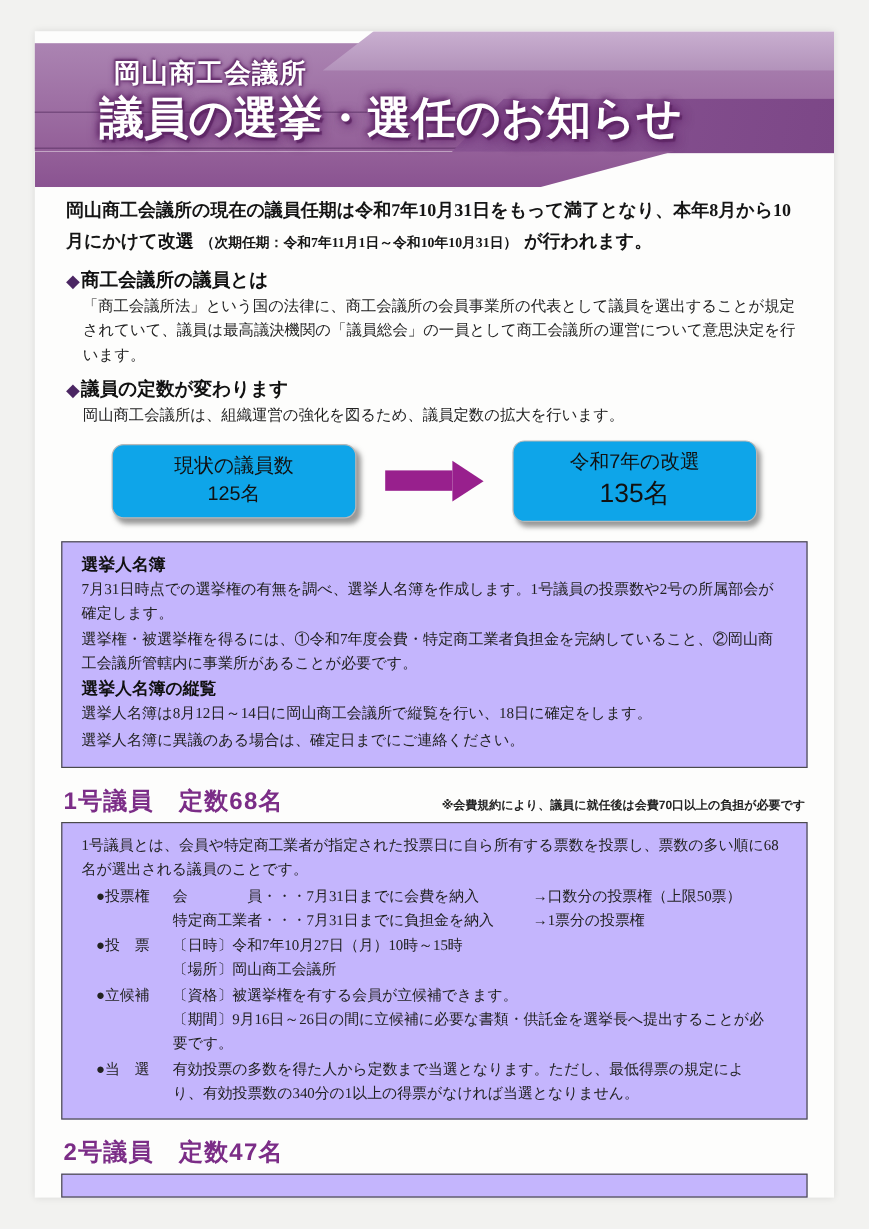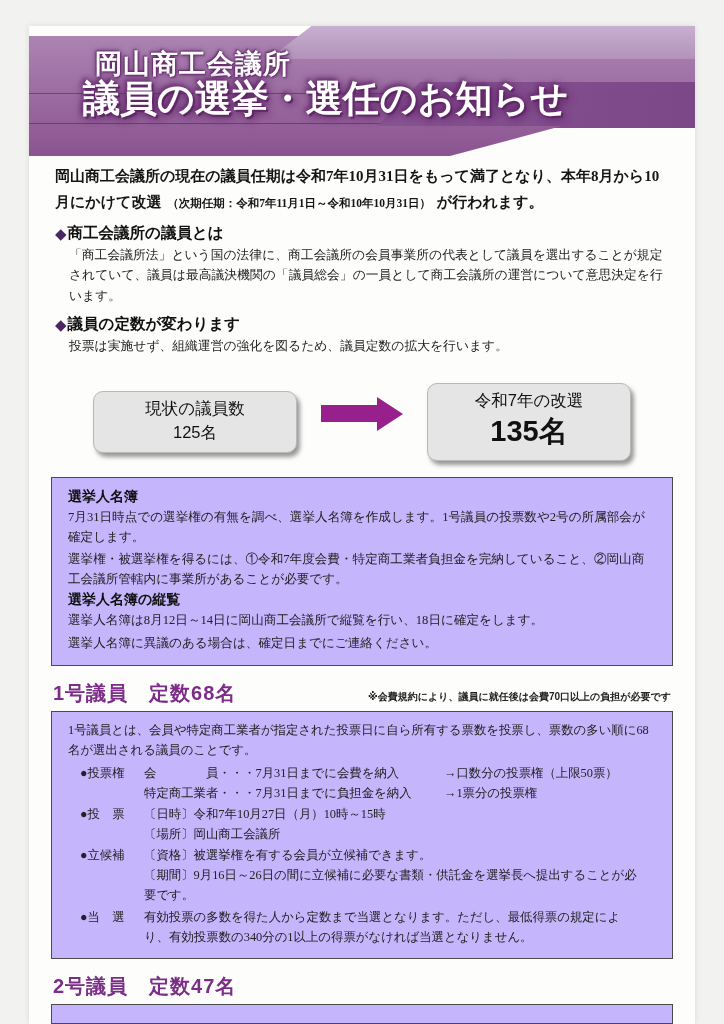--- a/index.html
+++ b/index.html
@@ -29,21 +29,21 @@
   .hband2::after  { content:""; position:absolute; left:0; top:87px; width:58%; height:1px; background:rgba(75,35,85,.55); }
   .hband3 { top: 56px; left: 52%; right: 0; height: 46px;
     background: linear-gradient(100deg, #8a5594, #7c4787);
     clip-path: polygon(0 100%, 14% 0, 100% 0, 100% 100%); }
   .hband4 { top: 100px; left: 0; width: 80%; height: 30px;
     background: linear-gradient(#946099, #8a5391);
     clip-path: polygon(0 0, 100% 0, 79% 100%, 0 100%); }
   .org {
     position: absolute; top: 20px; left: 66px;
     font-family: "Liberation Sans", "DejaVu Sans", sans-serif;
-    font-weight: bold; font-size: 27px; letter-spacing: 1px; color: #fff;
+    font-weight: bold; font-size: 22px; letter-spacing: 1px; color: #fff;
     text-shadow: 1px 1px 2px #5f2766, -1px -1px 2px #5f2766, 0 0 6px #6c2f75;
   }
   .title {
     position: absolute; top: 48px; left: 54px; margin: 0;
     font-family: "Liberation Sans", "DejaVu Sans", sans-serif;
     font-weight: bold; font-size: 37px; color: #fff; letter-spacing: 0;
     text-shadow: 2px 2px 1px #5f2766, -2px -2px 4px rgba(95,39,102,.9),
                  0 0 10px rgba(110,45,120,.95), 3px 3px 9px rgba(90,30,100,.85);
   }
 
@@ -56,27 +56,27 @@
   .subhead { display: flex; align-items: center; margin: 8px 0 1px; padding: 0 26px;
     font-family: "Liberation Sans", "DejaVu Sans", sans-serif;
     font-size: 15.5px; font-weight: bold; color: #111; }
   .dia { color: #4b2663; margin-right: 1px; font-size: 15px; }
   .subbody { margin: 1px 26px 4px; padding-left: 14px; font-size: 12.8px;
     line-height: 1.6; color: #222; }
 
   
   .diagram { display: flex; align-items: center; justify-content: center;
     gap: 24px; margin: 10px 0 16px; }
-  .qbox { background: #e5e5e5; border: 1px solid #b8b8b8; border-radius: 10px;
+  .qbox { background: #0ea5e9; border: 1px solid #b8b8b8; border-radius: 10px;
     box-shadow: 3px 4px 4px rgba(70,70,70,.55);
     padding: 6px 26px 8px; text-align: center; min-width: 150px;
-    font-family: "Liberation Sans", "DejaVu Sans", sans-serif; margin-top: 16px; }
+    font-family: "Liberation Sans", "DejaVu Sans", sans-serif; }
   .qlabel { font-size: 16.5px; color: #111; }
   .qvalue { font-size: 16.5px; color: #111; margin-top: 2px; }
-  .qvalue.big { font-size: 29px; font-weight: bold; margin-top: 0; }
+  .qvalue.big { font-size: 22px; font-weight: normal; margin-top: 0; }
   .qarrow { display: flex; align-items: center; }
   .qarrow-shaft { width: 56px; height: 17px; background: #98208d; }
   .qarrow-head { width: 0; height: 0; border-left: 26px solid #98208d;
     border-top: 17px solid transparent; border-bottom: 17px solid transparent; }
 
   
   .box { border: 1.5px solid #4a4a4a; background: #c4b5fd;
     margin: 4px 22px 0; padding: 8px 16px 10px; }
   .roster h3 { margin: 2px 0 1px;
     font-family: "Liberation Sans", "DejaVu Sans", sans-serif;
@@ -124,21 +124,21 @@
       <span>商工会議所の議員とは</span>
     </h2>
     <p class="subbody">「商工会議所法」という国の法律に、商工会議所の会員事業所の代表として議員を選出することが規定されていて、議員は最高議決機関の「議員総会」の一員として商工会議所の運営について意思決定を行います。</p>
   </section>
 
   <section>
     <h2 class="subhead">
       <span class="dia">◆</span>
       <span>議員の定数が変わります</span>
     </h2>
-    <p class="subbody">投票は実施せず、組織運営の強化を図るため、議員定数の拡大を行います。</p>
+    <p class="subbody">岡山商工会議所は、組織運営の強化を図るため、議員定数の拡大を行います。</p>
     <div class="diagram">
       <div class="qbox">
         <div class="qlabel">現状の議員数</div>
         <div class="qvalue">125名</div>
       </div>
       <div class="qarrow">
         <div class="qarrow-shaft"></div>
         <div class="qarrow-head"></div>
       </div>
       <div class="qbox">

